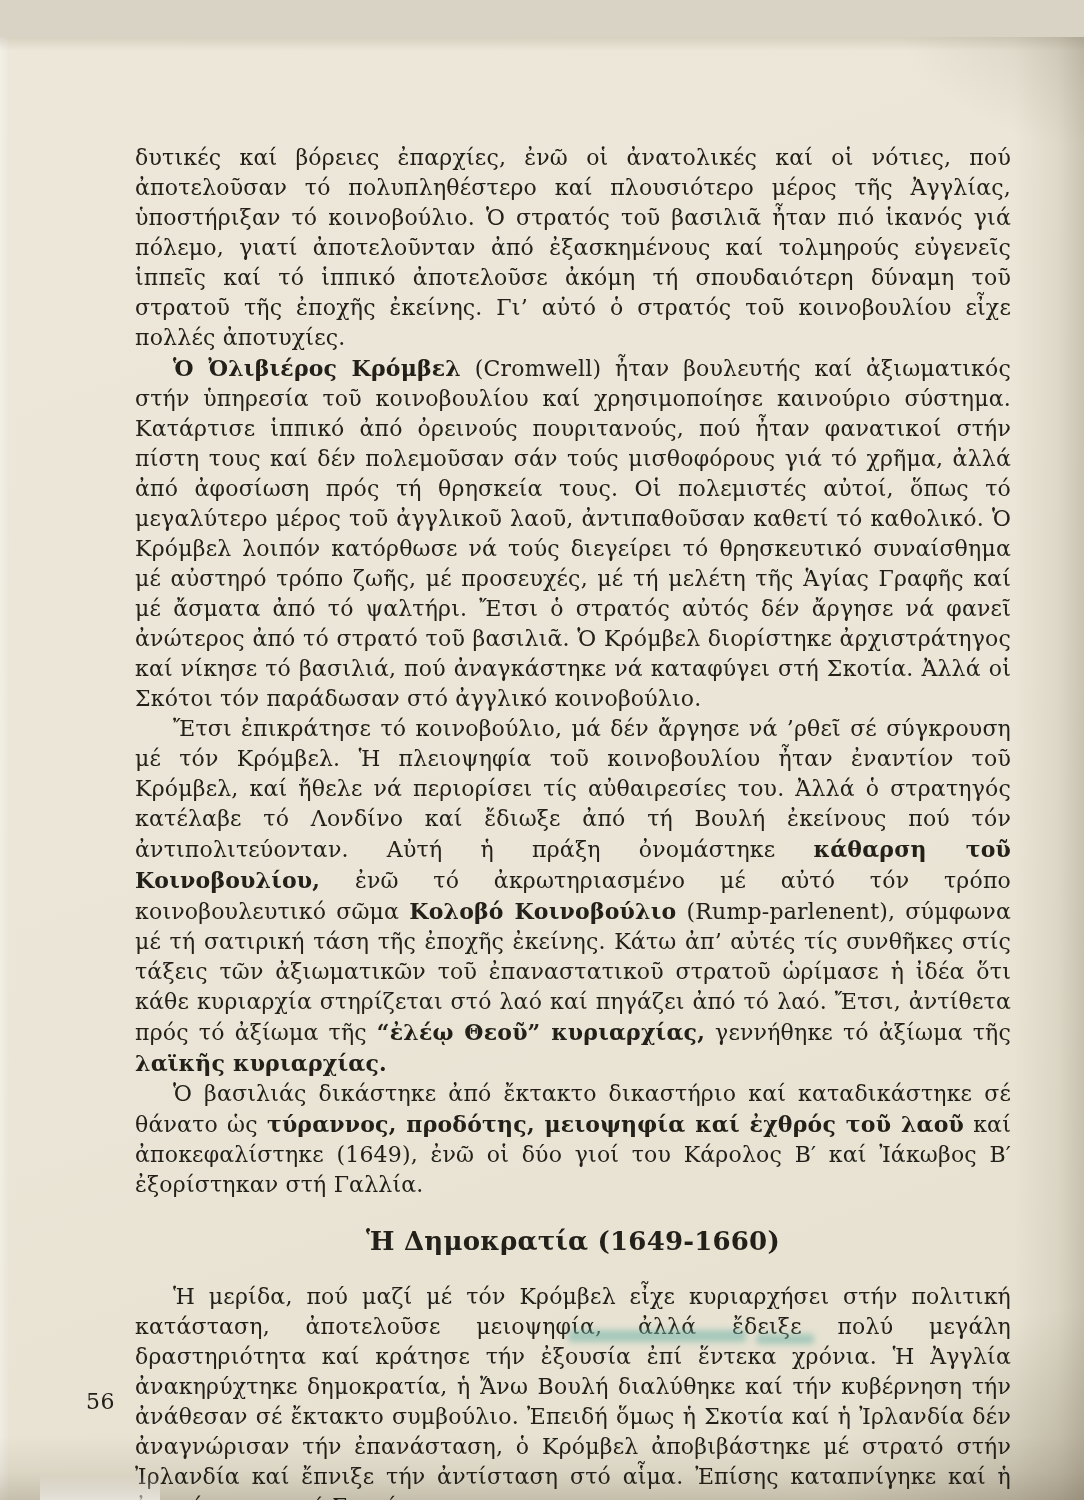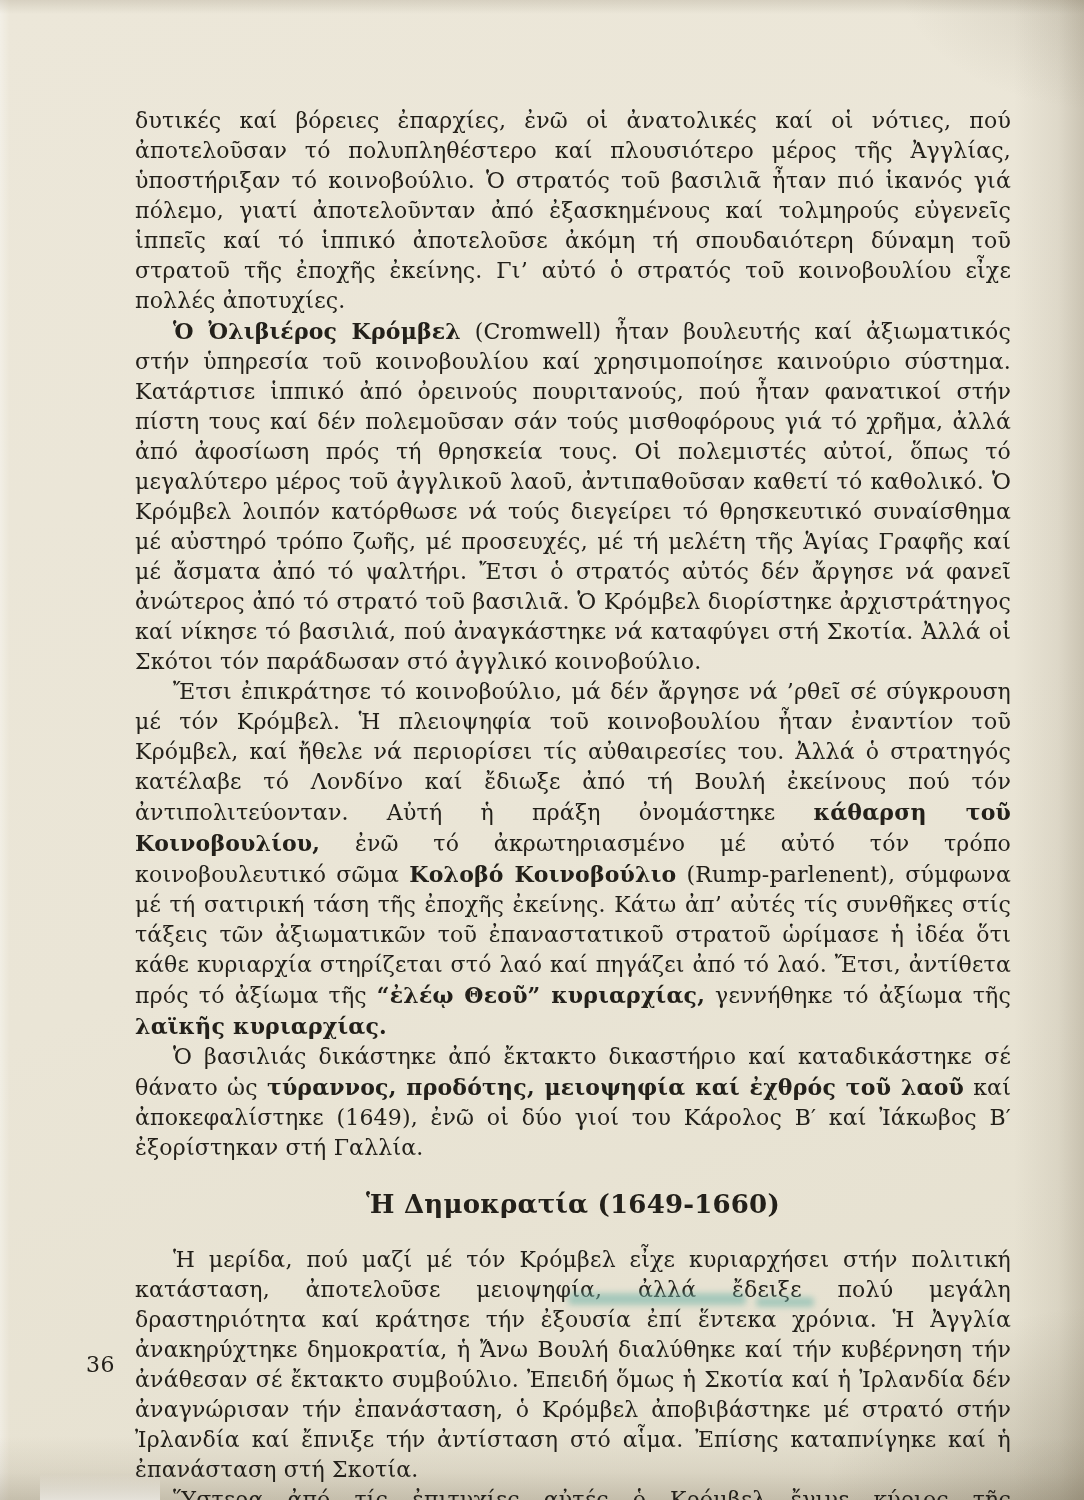--- a/index.html
+++ b/index.html
@@ -18,20 +18,21 @@
     position: absolute;
     inset: 0;
     background:
       radial-gradient(ellipse 420px 300px at 103% 101%, rgba(95,85,62,0.30), rgba(0,0,0,0) 70%),
       radial-gradient(ellipse 300px 200px at 102% -2%, rgba(95,85,62,0.18), rgba(0,0,0,0) 70%),
       linear-gradient(to left, rgba(110,98,74,0.26) 0px, rgba(110,98,74,0.10) 26px, rgba(0,0,0,0) 70px),
       linear-gradient(to top, rgba(110,98,74,0.28) 0px, rgba(110,98,74,0.10) 28px, rgba(0,0,0,0) 64px),
       linear-gradient(to bottom, rgba(120,108,84,0.18) 0px, rgba(0,0,0,0) 14px),
       linear-gradient(to right, rgba(255,255,255,0.35) 0px, rgba(0,0,0,0) 10px),
       linear-gradient(160deg, #ece7d9 0%, var(--paper, #eae5d6) 55%, #e5e0cf 100%);
+    margin-top: 37px;
   }
   .text-column {
     position: absolute;
     left: 135px;
     top: 106px;
     width: 876px;
     color: var(--ink, #23201a);
     font-size: 22px;
     line-height: 30px;
     letter-spacing: 0.2px;
@@ -99,18 +100,18 @@
   <div class="text-column">
       <p class="para"><span>δυτικές καί βόρειες ἐπαρχίες, ἐνῶ οἱ ἀνατολικές καί οἱ νότιες, πού ἀποτελοῦσαν τό πολυπληθέστερο καί πλουσιότερο μέρος τῆς Ἀγγλίας, ὑποστήριξαν τό κοινοβούλιο. Ὁ στρατός τοῦ βασιλιᾶ ἦταν πιό ἱκανός γιά πόλεμο, γιατί ἀποτελοῦνταν ἀπό ἐξασκημένους καί τολμηρούς εὐγενεῖς ἱππεῖς καί τό ἱππικό ἀποτελοῦσε ἀκόμη τή σπουδαιότερη δύναμη τοῦ στρατοῦ τῆς ἐποχῆς ἐκείνης. Γι’ αὐτό ὁ στρατός τοῦ κοινοβουλίου εἶχε πολλές ἀποτυχίες.</span></p>
       <p class="para indent"><strong>Ὁ Ὀλιβιέρος Κρόμβελ</strong><span> (Cromwell) ἦταν βουλευτής καί ἀξιωματικός στήν ὑπηρεσία τοῦ κοινοβουλίου καί χρησιμοποίησε καινούριο σύστημα. Κατάρτισε ἱππικό ἀπό ὀρεινούς πουριτανούς, πού ἦταν φανατικοί στήν πίστη τους καί δέν πολεμοῦσαν σάν τούς μισθοφόρους γιά τό χρῆμα, ἀλλά ἀπό ἀφοσίωση πρός τή θρησκεία τους. Οἱ πολεμιστές αὐτοί, ὅπως τό μεγαλύτερο μέρος τοῦ ἀγγλικοῦ λαοῦ, ἀντιπαθοῦσαν καθετί τό καθολικό. Ὁ Κρόμβελ λοιπόν κατόρθωσε νά τούς διεγείρει τό θρησκευτικό συναίσθημα μέ αὐστηρό τρόπο ζωῆς, μέ προσευχές, μέ τή μελέτη τῆς Ἁγίας Γραφῆς καί μέ ἄσματα ἀπό τό ψαλτήρι. Ἔτσι ὁ στρατός αὐτός δέν ἄργησε νά φανεῖ ἀνώτερος ἀπό τό στρατό τοῦ βασιλιᾶ. Ὁ Κρόμβελ διορίστηκε ἀρχιστράτηγος καί νίκησε τό βασιλιά, πού ἀναγκάστηκε νά καταφύγει στή Σκοτία. Ἀλλά οἱ Σκότοι τόν παράδωσαν στό ἀγγλικό κοινοβούλιο.</span></p>
       <p class="para indent"><span>Ἔτσι ἐπικράτησε τό κοινοβούλιο, μά δέν ἄργησε νά ’ρθεῖ σέ σύγκρουση μέ τόν Κρόμβελ. Ἡ πλειοψηφία τοῦ κοινοβουλίου ἦταν ἐναντίον τοῦ Κρόμβελ, καί ἤθελε νά περιορίσει τίς αὐθαιρεσίες του. Ἀλλά ὁ στρατηγός κατέλαβε τό Λονδίνο καί ἔδιωξε ἀπό τή Βουλή ἐκείνους πού τόν ἀντιπολιτεύονταν. Αὐτή ἡ πράξη ὀνομάστηκε </span><strong>κάθαρση τοῦ Κοινοβουλίου,</strong><span> ἐνῶ τό ἀκρωτηριασμένο μέ αὐτό τόν τρόπο κοινοβουλευτικό σῶμα </span><strong>Κολοβό Κοινοβούλιο</strong><span> (Rump-parlenent), σύμφωνα μέ τή σατιρική τάση τῆς ἐποχῆς ἐκείνης. Κάτω ἀπ’ αὐτές τίς συνθῆκες στίς τάξεις τῶν ἀξιωματικῶν τοῦ ἐπαναστατικοῦ στρατοῦ ὡρίμασε ἡ ἰδέα ὅτι κάθε κυριαρχία στηρίζεται στό λαό καί πηγάζει ἀπό τό λαό. Ἔτσι, ἀντίθετα πρός τό ἀξίωμα τῆς </span><strong>“ἐλέῳ Θεοῦ” κυριαρχίας,</strong><span> γεννήθηκε τό ἀξίωμα τῆς </span><strong>λαϊκῆς κυριαρχίας.</strong></p>
       <p class="para indent"><span>Ὁ βασιλιάς δικάστηκε ἀπό ἔκτακτο δικαστήριο καί καταδικάστηκε σέ θάνατο ὡς </span><strong>τύραννος, προδότης, μειοψηφία καί ἐχθρός τοῦ λαοῦ</strong><span> καί ἀποκεφαλίστηκε (1649), ἐνῶ οἱ δύο γιοί του Κάρολος Β′ καί Ἰάκωβος Β′ ἐξορίστηκαν στή Γαλλία.</span></p>
       <h2 class="heading"><strong>Ἡ Δημοκρατία (1649-1660)</strong></h2>
       <p class="para indent"><span>Ἡ μερίδα, πού μαζί μέ τόν Κρόμβελ εἶχε κυριαρχήσει στήν πολιτική κατάσταση, ἀποτελοῦσε μειοψηφία, ἀλλά ἔδειξε πολύ μεγάλη δραστηριότητα καί κράτησε τήν ἐξουσία ἐπί ἕντεκα χρόνια. Ἡ Ἀγγλία ἀνακηρύχτηκε δημοκρατία, ἡ Ἄνω Βουλή διαλύθηκε καί τήν κυβέρνηση τήν ἀνάθεσαν σέ ἔκτακτο συμβούλιο. Ἐπειδή ὅμως ἡ Σκοτία καί ἡ Ἰρλανδία δέν ἀναγνώρισαν τήν ἐπανάσταση, ὁ Κρόμβελ ἀποβιβάστηκε μέ στρατό στήν Ἰρλανδία καί ἔπνιξε τήν ἀντίσταση στό αἷμα. Ἐπίσης καταπνίγηκε καί ἡ ἐπανάσταση στή Σκοτία.</span></p>
       <p class="para indent"><span>Ὕστερα ἀπό τίς ἐπιτυχίες αὐτές ὁ Κρόμβελ ἔγινε κύριος τῆς καταστάσεως καί</span></p>
     </div>
 
-  <div class="page-number">36</div>
+  <div class="page-number">56</div>
 
   <div class="bleed bleed-1"></div>
   <div class="bleed bleed-2"></div>
   <div class="corner-sliver"></div>
 </div>
 
 </body></html>

